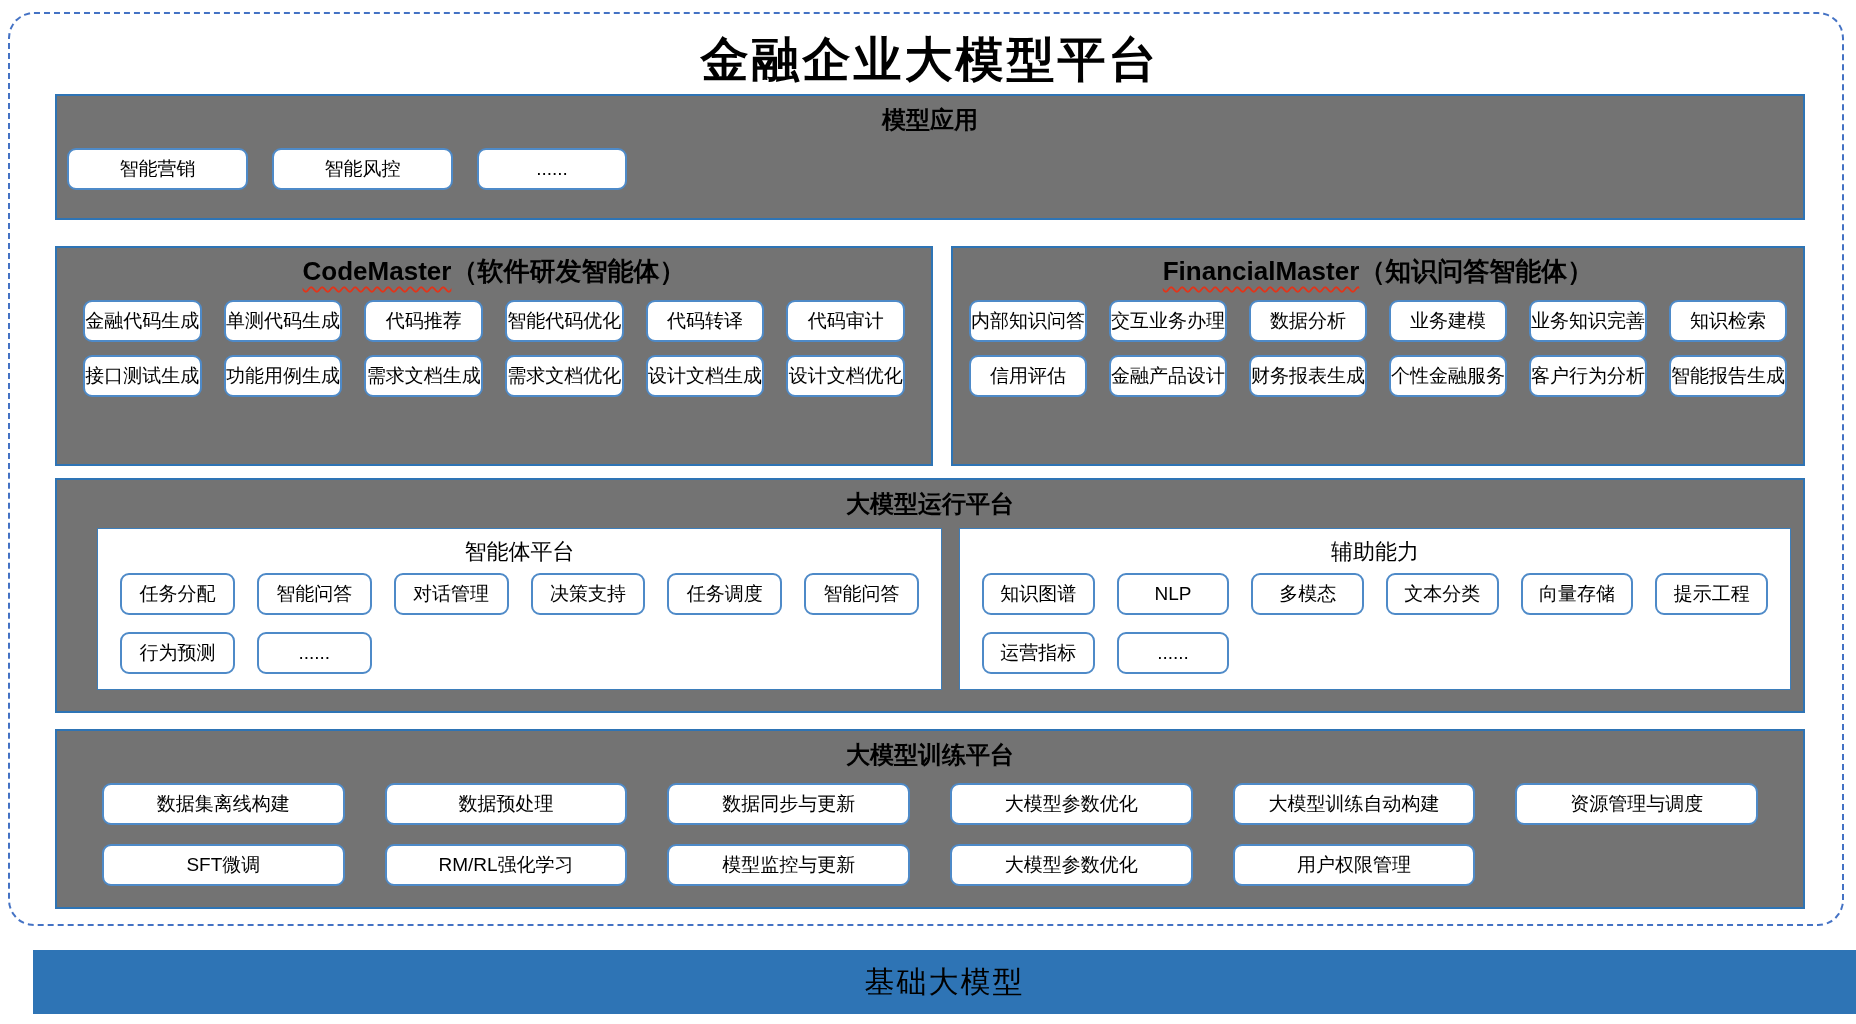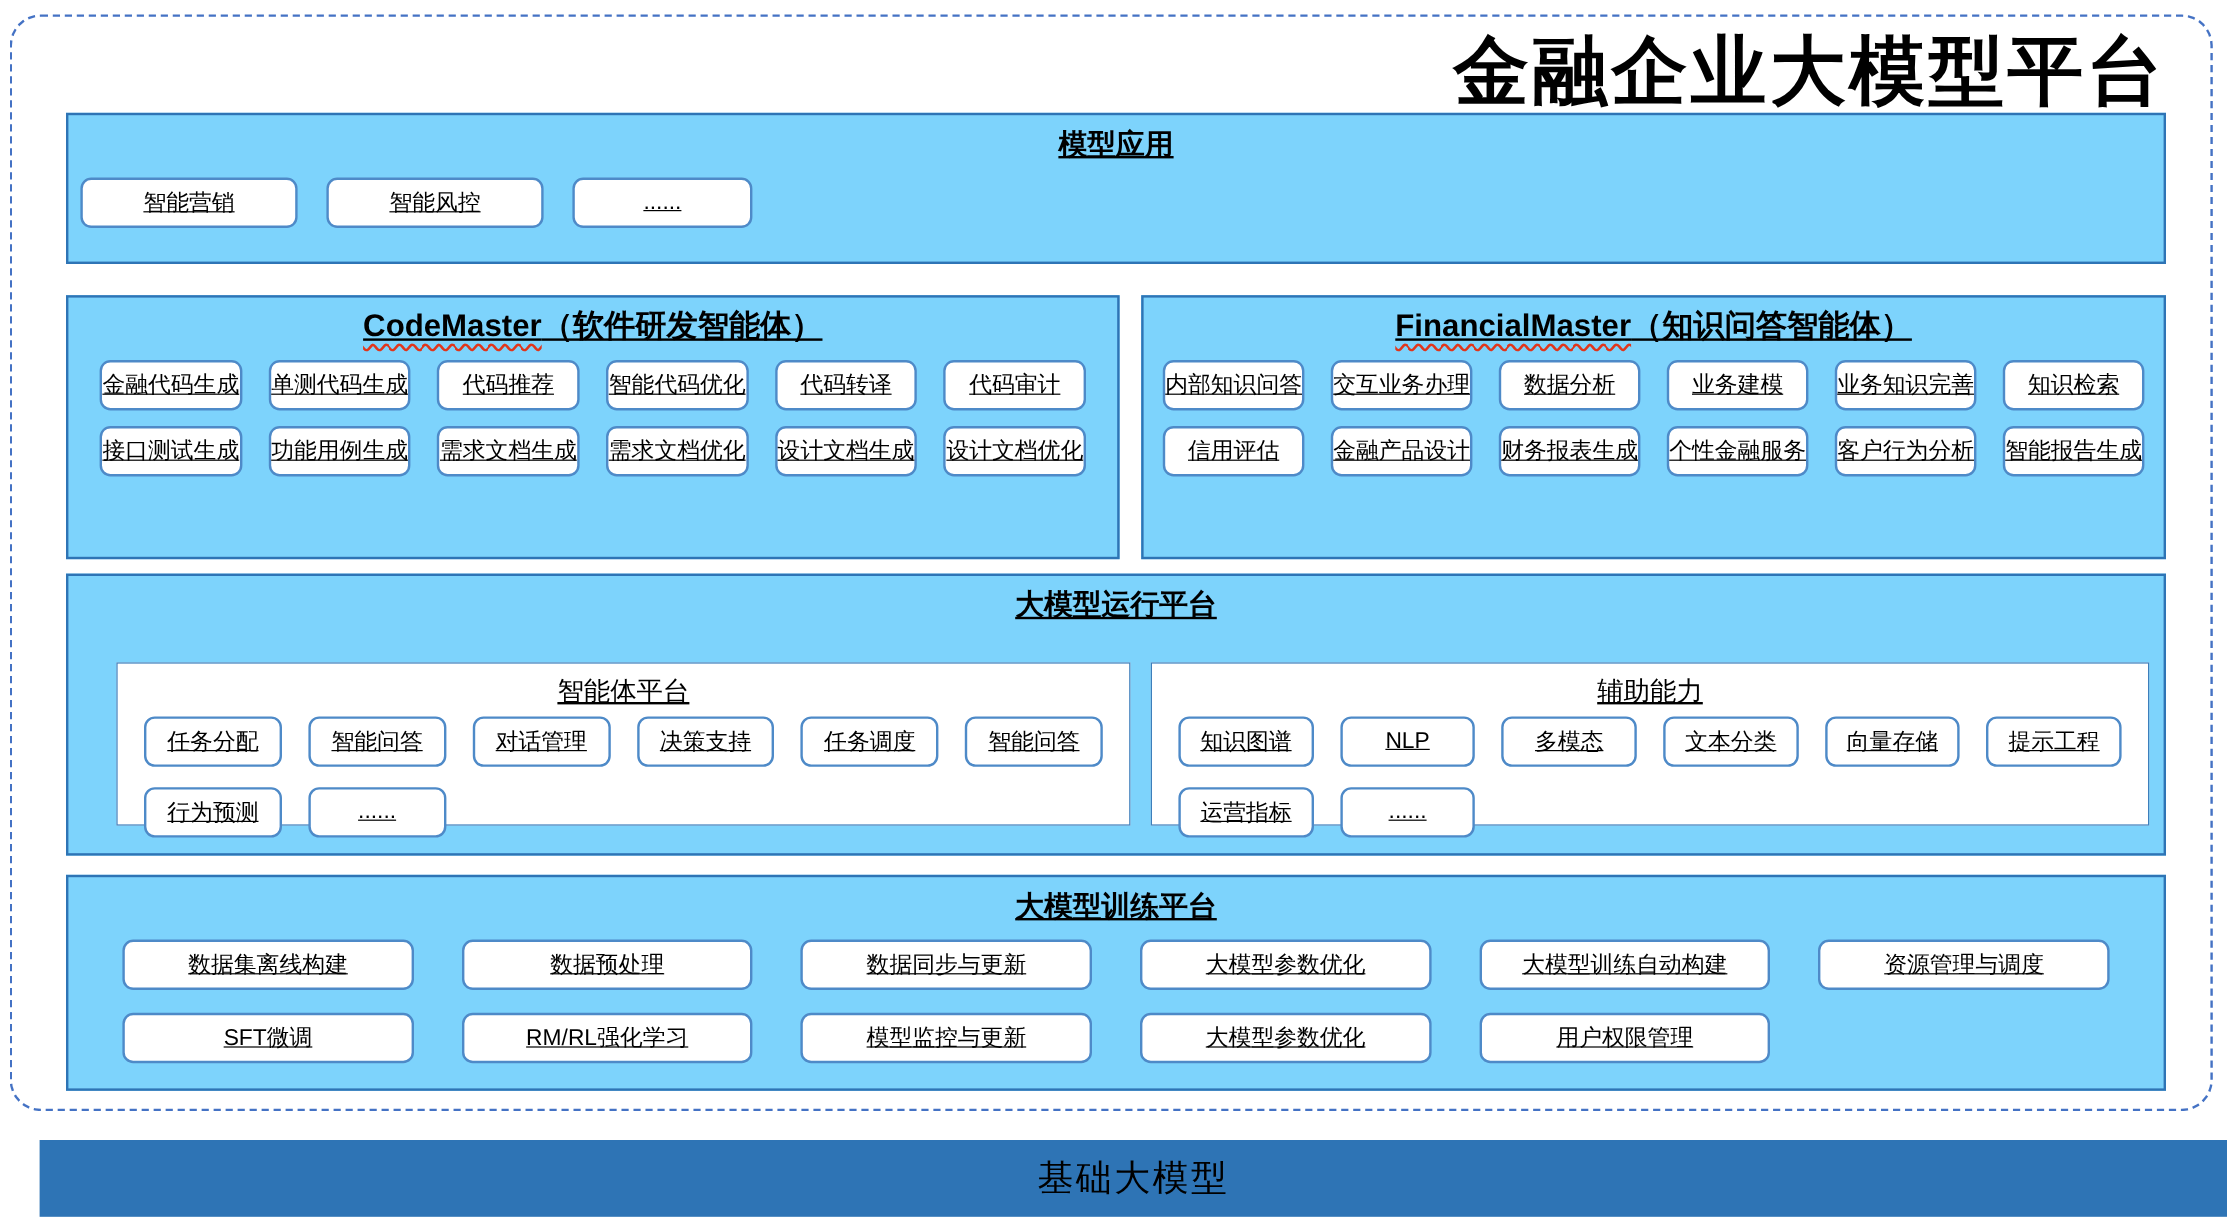--- a/index.html
+++ b/index.html
@@ -14,28 +14,28 @@
     position:absolute; left:8px; top:12px;
     width:1836px; height:914px;
     border:2px dashed #4472C4;
     border-radius:26px;
     box-sizing:border-box;
   }
   .content { position:absolute; left:55px; top:22px; width:1750px; }
 
   .page-title {
     margin:4px 0 0 0; height:66px; line-height:66px;
-    text-align:right;
+    text-align:center;
     font-family:"DejaVu Serif","Liberation Serif",serif;
-    font-size:63px; font-weight:bold; letter-spacing:3px;
+    font-size:48px; font-weight:bold; letter-spacing:3px;
   }
 
   .sec {
     border:2px solid #2E74B5;
-    box-sizing:border-box; background:#7dd3fc;text-decoration:underline;
+    box-sizing:border-box; background:#737373;
   }
   .sec-header {
     text-align:center; font-size:24px; font-weight:bold; padding-top:8px;
   }
 
   
   .cell {
     box-sizing:border-box;
     border:2px solid #4E8AC8; border-radius:9px;
     height:42px;
@@ -68,21 +68,21 @@
     column-gap:22px; row-gap:13px; margin-top:8px;
   }
   .cm .grid4 { padding:0 26px; }
   .fm .grid4 { padding:0 16px; }
 
   
   .runtime { margin-top:12px; height:235px; }
   .runtime-row { display:flex; margin:8px 12px 0 40px; gap:17px; }
   .subbox {
     border:1.5px solid #3D7EBB; box-sizing:border-box;
-    height:136px; padding-top:8px; background:#fff;margin-top:24px;
+    height:162px; padding-top:8px; background:#fff;
   }
   .subbox.sb-left { width:845px; }
   .subbox.sb-right { flex:1; }
   .sub-header { text-align:center; font-size:22px; height:32px; }
   .subbox .grid4 { margin-top:4px; row-gap:17px; padding:0 22px; }
 
   
   .training { margin-top:16px; height:180px; }
   .grid6 {
     display:grid; grid-template-columns:repeat(6,1fr);

